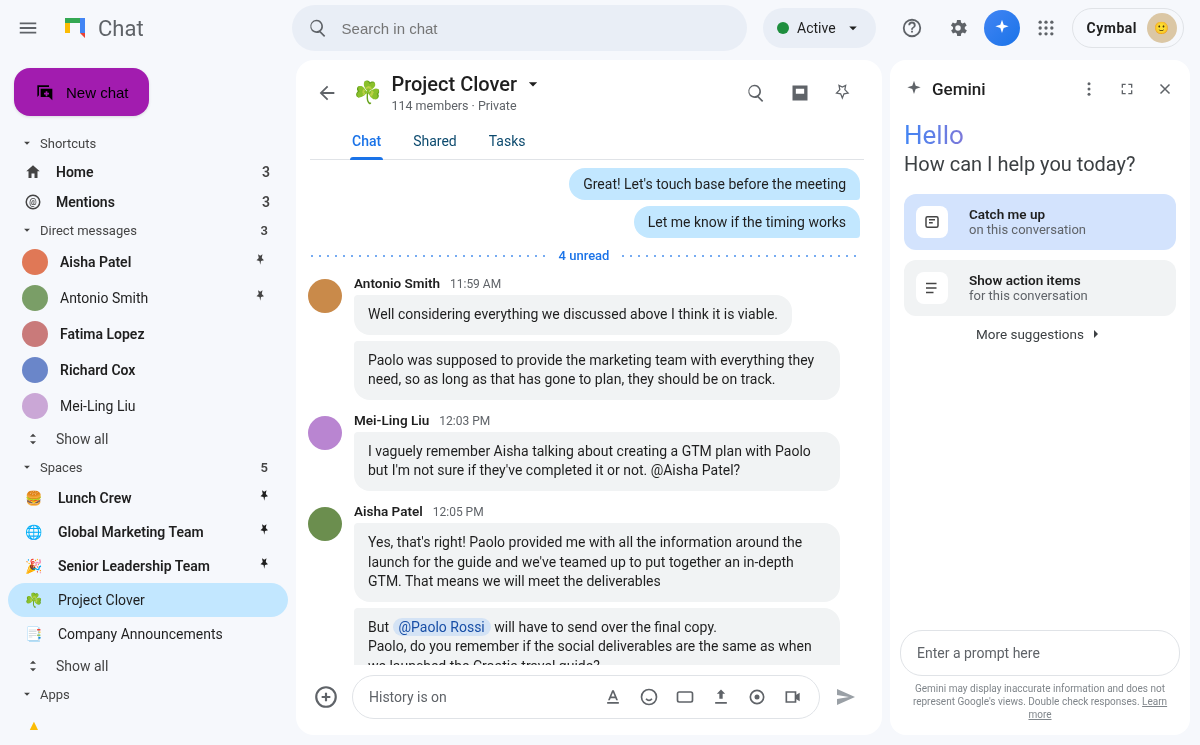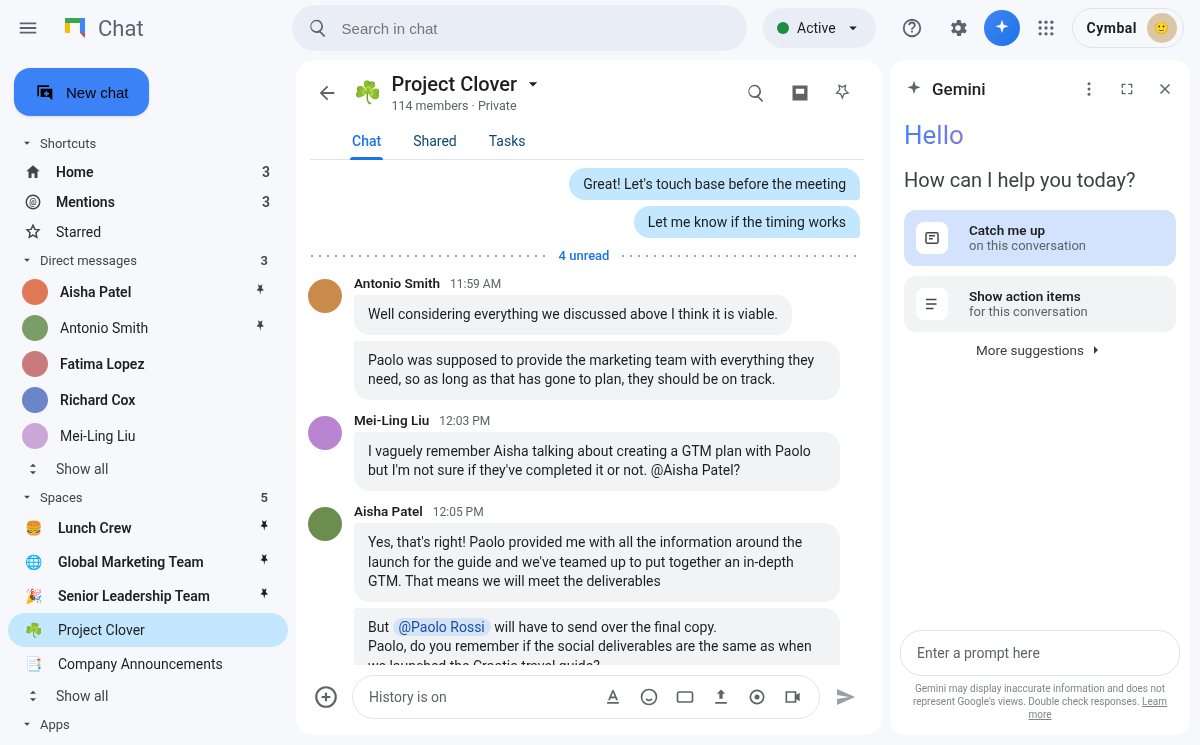--- a/index.html
+++ b/index.html
@@ -101,21 +101,21 @@
   .layout {
     display: flex;
     height: calc(745px - 56px);
   }
   .sidebar {
     width: 296px;
     padding: 8px 8px 8px 8px;
     overflow-y: auto;
   }
   .newchat-btn {
-    background: #3b82f6;
+    background: #a21caf;
     border: none;
     border-radius: 16px;
     padding: 14px 20px;
     display: inline-flex; align-items: center; gap: 12px;
     font-size: 15px; font-weight: 500;
     box-shadow: 0 1px 3px rgba(0,0,0,0.12);
     cursor: pointer;
     margin: 4px 0 14px 6px;
   }
   .section-head {
@@ -252,21 +252,21 @@
     font-size: 17px; font-weight:500;
   }
   .gp-head .spacer{flex:1;}
   .gp-body { padding: 4px 14px; flex:1; overflow:hidden;}
   .hello {
     font-size: 26px; font-weight:400;
     background: linear-gradient(90deg,#4285f4,#9b72cb,#d96570,#f2a60c);
     -webkit-background-clip: text; background-clip:text;
     color: transparent; margin:0;
   }
-  .help { font-size: 20px; color:#3c4043; margin:18px 0 18px;}
+  .help { font-size: 20px; color:#3c4043; margin:2px 0 18px;}
   .sugg {
     background: var(--blue-light);
     border-radius: 12px;
     display:flex; gap:21px;
     padding: 12px 12px;
     margin-bottom: 10px;
     cursor:pointer;
   }
   .sugg.light { background:#f1f3f4;}
   .sugg-icn {
@@ -389,28 +389,20 @@
         <div class="nav-item bold">
           <span class="nav-ico">
             <svg viewBox="0 0 24 24">
               <path fill="none" stroke="currentColor" stroke-width="2" d="M12 3a9 9 0 100 18 9 9 0 000-18z"></path>
               <text x="12" y="16" text-anchor="middle" font-size="11" fill="currentColor">@</text>
             </svg>
           </span>
     <span>Mentions</span>
     <span class="count">3</span>
         </div>
-        <div class="nav-item">
-          <span class="nav-ico">
-            <svg viewBox="0 0 24 24">
-              <path fill="none" stroke="currentColor" stroke-width="2" d="M12 3l2.5 5.5L20 9l-4 4 1 6-5-3-5 3 1-6-4-4 5.5-.5L12 3z"></path>
-            </svg>
-          </span>
-    <span>Starred</span>
-    </div>
       </div>
 
     <div class="section-head">
       <svg width="14" height="14" viewBox="0 0 24 24">
           <path d="M7 10l5 5 5-5z"></path>
         </svg>
       <span>Direct messages</span>
       <span class="count">3</span>
     </div>
     <div id="dm-list">

